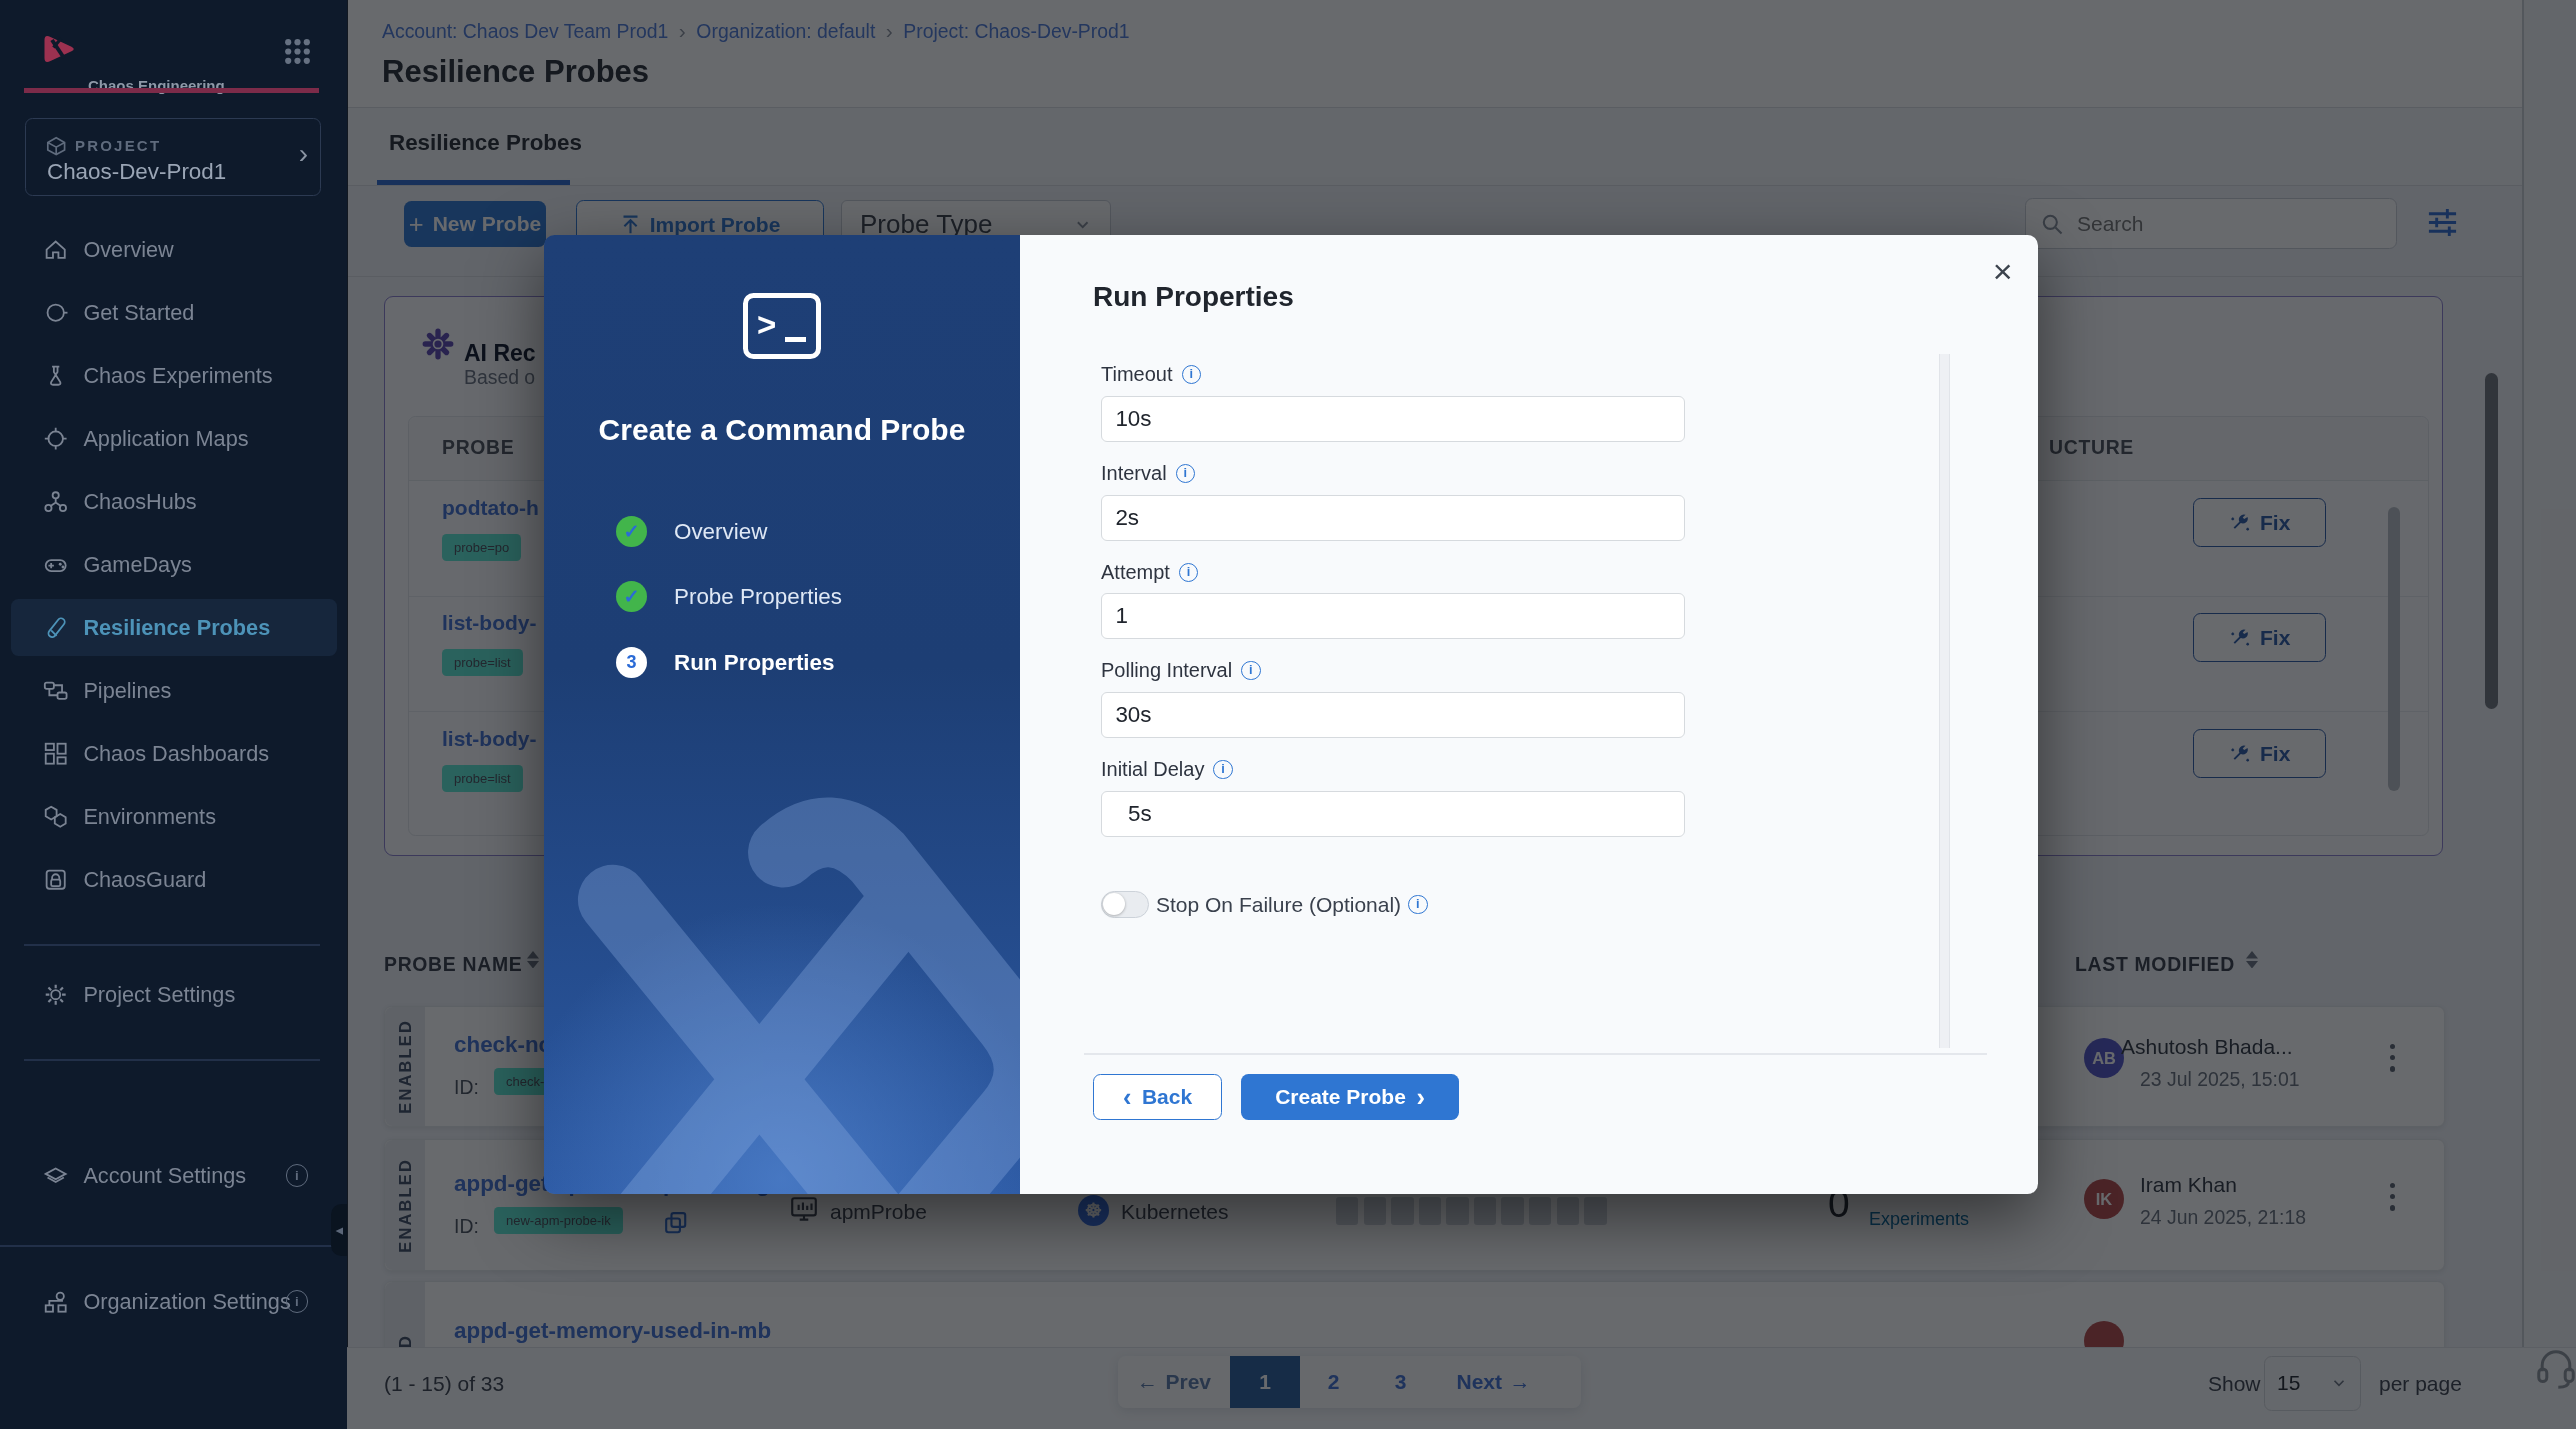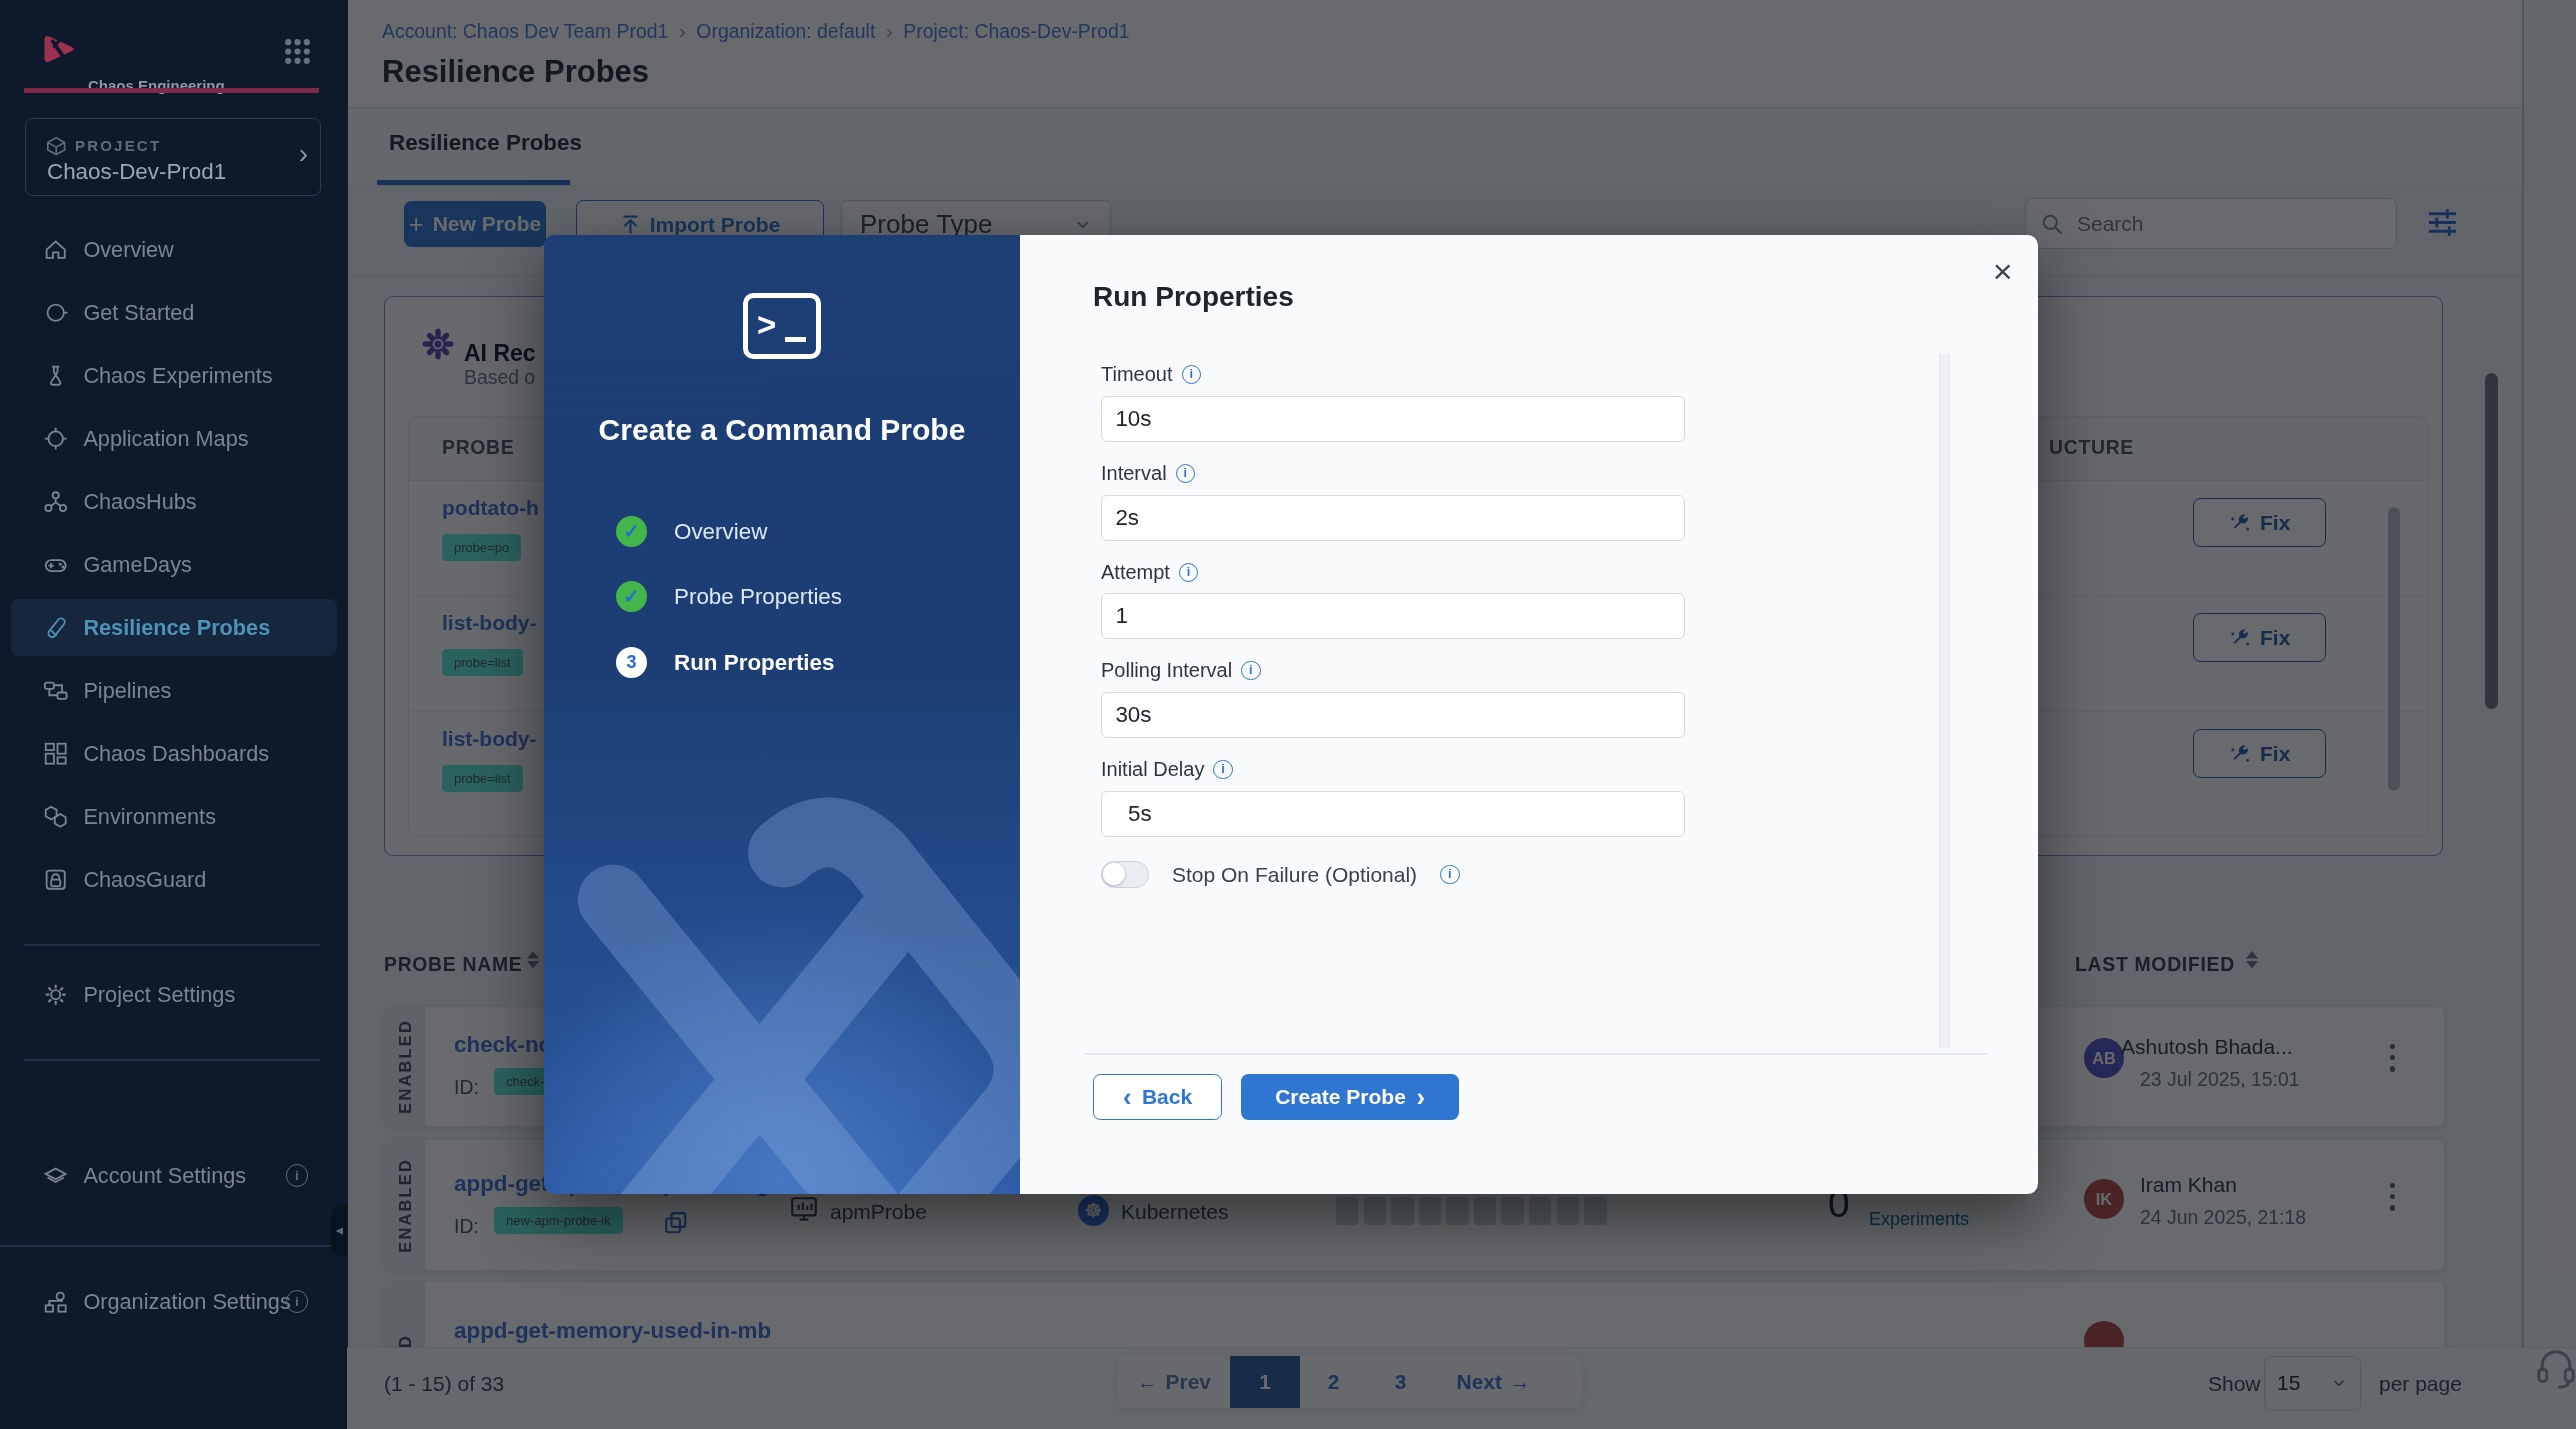--- a/index.html
+++ b/index.html
@@ -509,21 +509,21 @@
           <span class="info">i</span>
       </div>
       <input class="fld-input" style="top: 457px;" value="30s">
 
       <div class="abs fld-label" style="left:81px;top:523px">
         <span>Initial Delay</span>
           <span class="info">i</span>
       </div>
       <input class="fld-input" style="top: 556px; padding-left: 26px;" value="5s">
 
-      <div class="abs flex" style="left:81px;top:626px;gap:23px">
+      <div class="abs flex" style="left:81px;top:656px;gap:7px">
         <span class="toggle">
             <i></i>
           </span>
         <span style="font-size:21px;color:#3a414d">Stop On Failure (Optional)</span>
         <span class="info">i</span>
       </div>
 
       <div class="abs" style="left:919px;top:119px;width:9px;height:694px;background:#eef0f4;border-left:0.7px solid #e1e4e9;border-right:0.7px solid #e1e4e9"></div>
       <div class="abs" style="left:64px;top:818px;width:903px;height:1.5px;background:#e4e7ec"></div>
 

